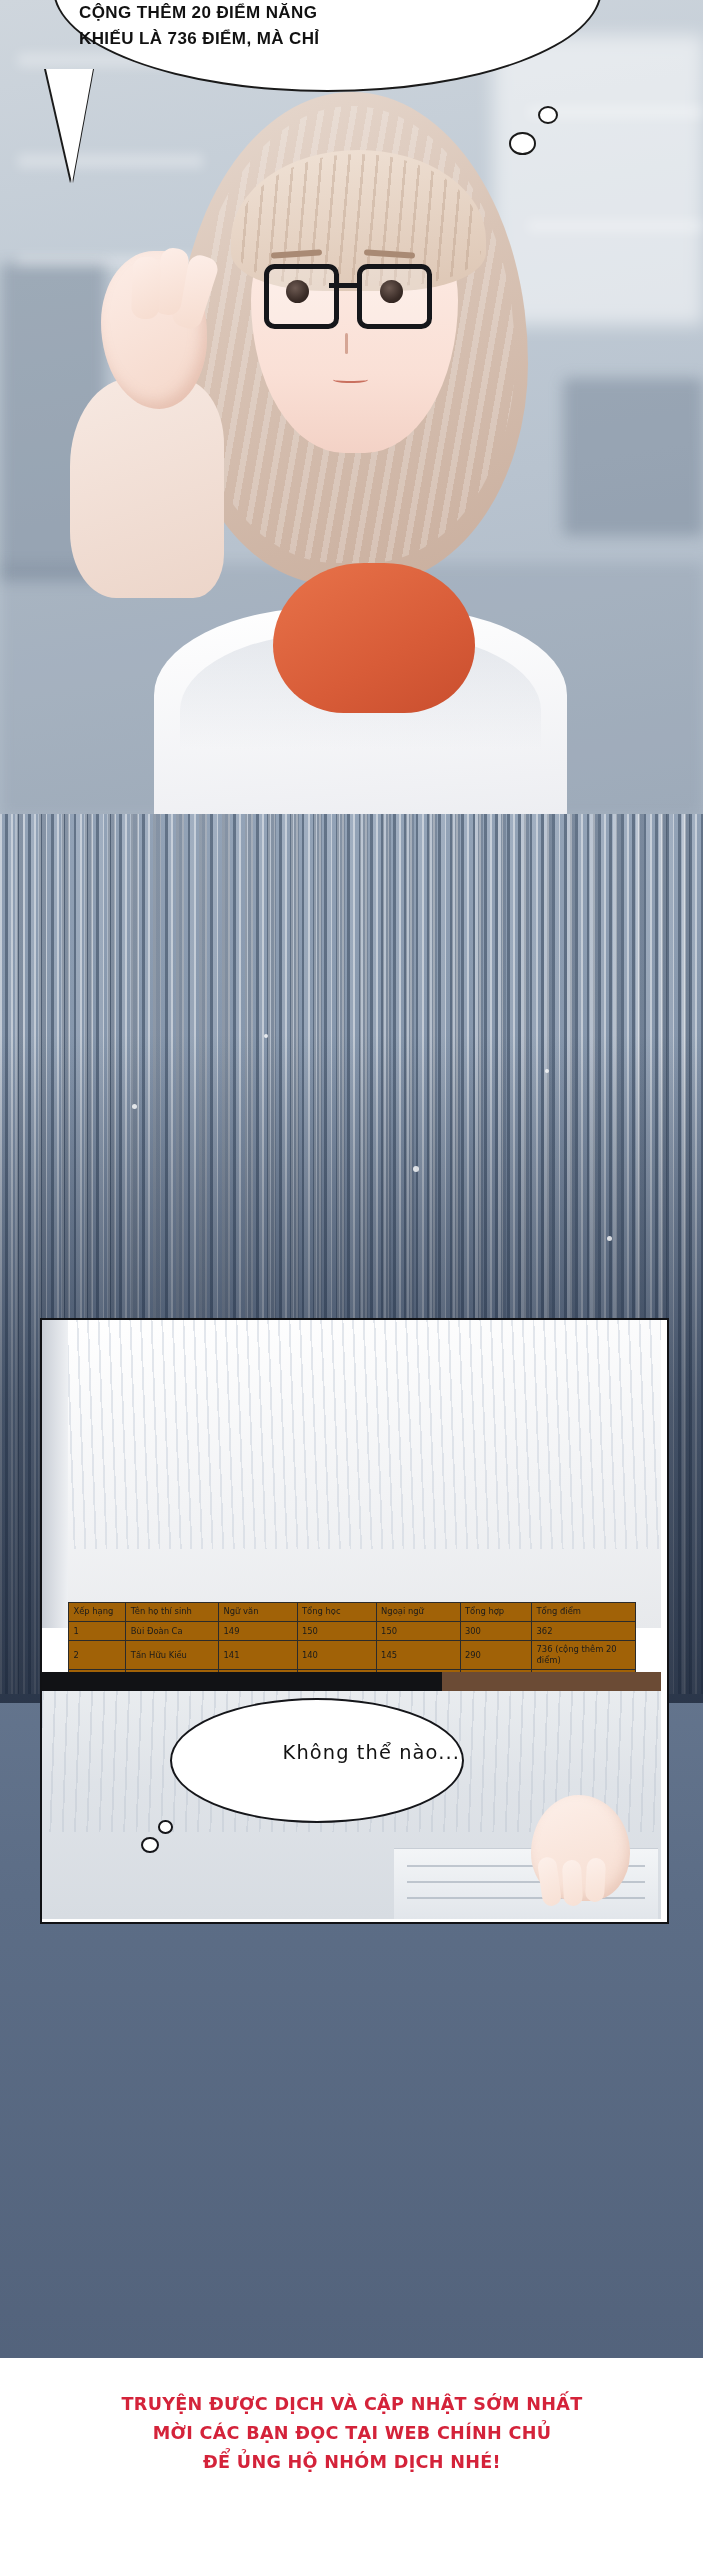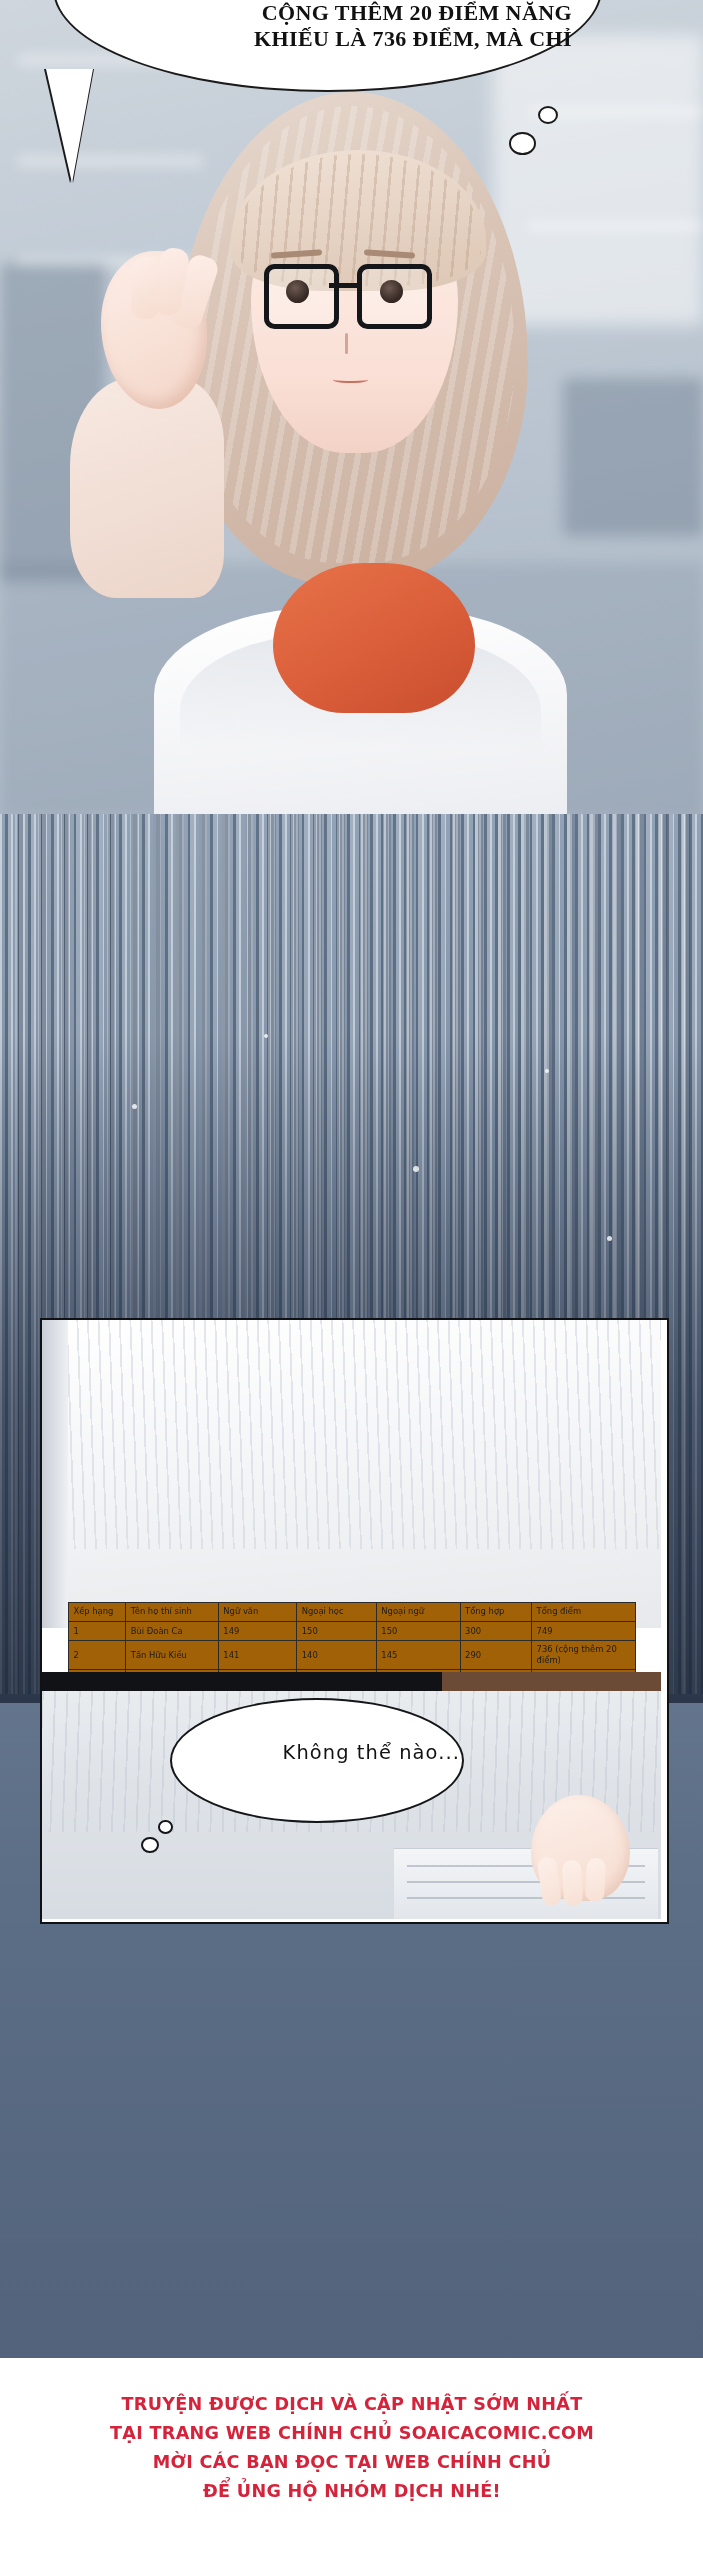--- a/index.html
+++ b/index.html
@@ -57,24 +57,24 @@
     border: 2.6px solid #1a1a1a;
     border-radius: 50% / 50%;
     z-index: 30;
   }
   .bubble-top-text {
     position: absolute;
     left: 79px;
     top: 0px;
     width: 493px;
     z-index: 31;
-    text-align: right;
-    font-family: Liberation Serif, serif;
+    text-align: left;
+    font-family: Liberation Sans, sans-serif;
     font-weight: bold;
-    font-size: 22px;
+    font-size: 17px;
     line-height: 26px;
     letter-spacing: 0.4px;
     color: #111111;
     text-transform: uppercase;
   }
   .bubble-tail {
     position: absolute;
     left: 46px;
     top: 69px;
     width: 0;
@@ -571,35 +571,35 @@
       <div class="screen-bg"></div>
       <div class="screen-streak"></div>
       <div class="screen-side"></div>
 
       <table class="score-table">
         <thead>
           <tr>
             <th class="col-rank">Xếp hạng</th>
             <th class="col-name">Tên họ thí sinh</th>
             <th class="col-lit">Ngữ văn</th>
-            <th class="col-math">Ngoại học</th>
+            <th class="col-math">Tổng học</th>
             <th class="col-lang">Ngoại ngữ</th>
             <th class="col-sum">Tổng hợp</th>
             <th class="col-total">Tổng điểm</th>
           </tr>
         </thead>
         <tbody>
           <tr>
             <td>1</td>
             <td>Bùi Đoàn Ca</td>
             <td>149</td>
             <td>150</td>
             <td>150</td>
             <td>300</td>
-            <td>749</td>
+            <td>362</td>
           </tr>
           <tr>
             <td>2</td>
             <td>Tấn Hữu Kiều</td>
             <td>141</td>
             <td>140</td>
             <td>145</td>
             <td>290</td>
             <td>736 (cộng thêm 20 điểm)</td>
           </tr>
@@ -634,20 +634,19 @@
       <div class="bubble-2-dot" style="left:99px; top:517px; width:14px; height:12.3px;"></div>
       <div class="bubble-2-dot" style="left:116px; top:500px; width:10.6px; height:9.7px;"></div>
       <div class="bubble-2"></div>
       <div class="bubble-2-text">Không thể nào...</div>
     </div>
   </div>
 
   <div class="panel3">
     <div class="credits">
       <span class="line">Truyện được dịch và cập nhật sớm nhất</span>
-      <span class="line">tại trang web chính chủ soaicacomic.com</span>
       <span class="line">mời các bạn đọc tại web chính chủ</span>
       <span class="line">để ủng hộ nhóm dịch nhé!</span>
     </div>
   </div>
 
 </div>
 
 
 </body></html>

